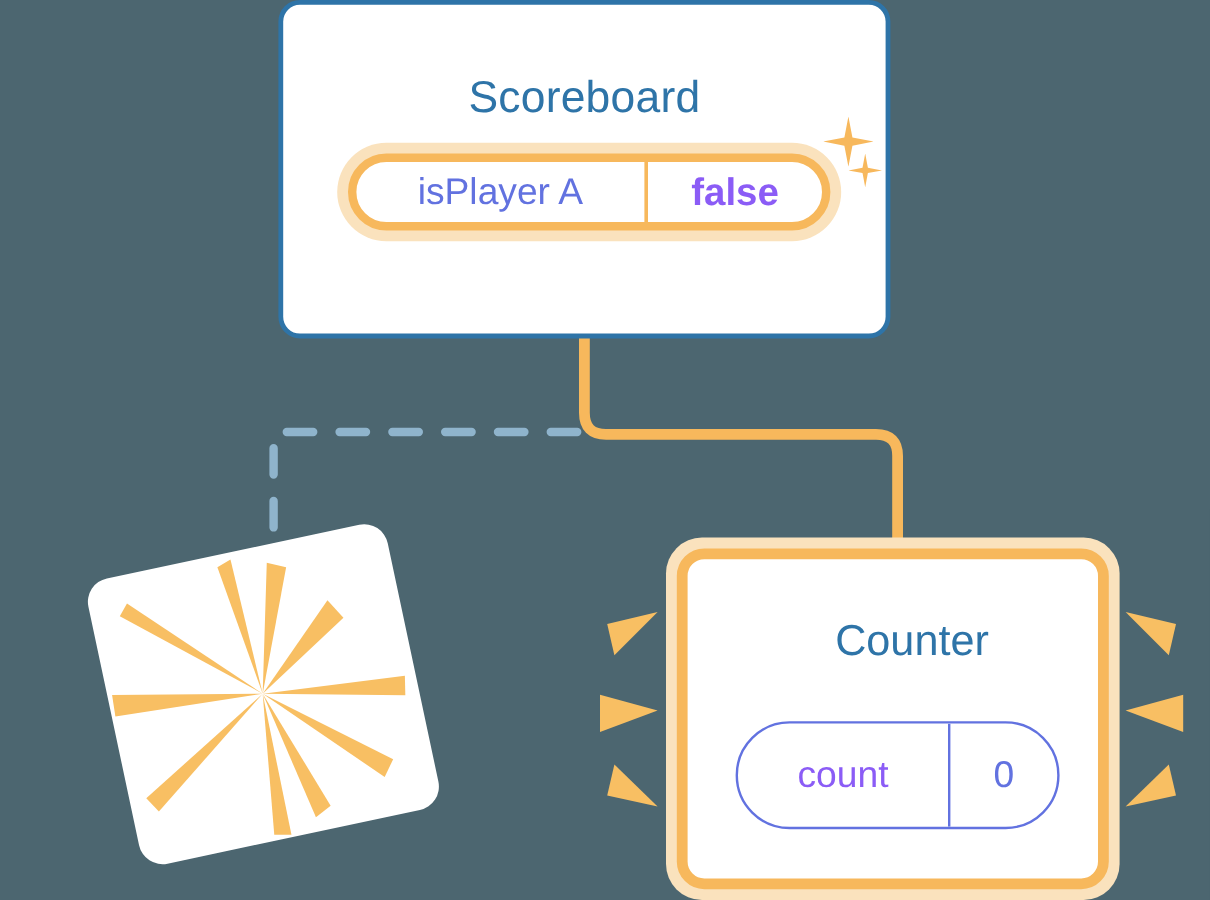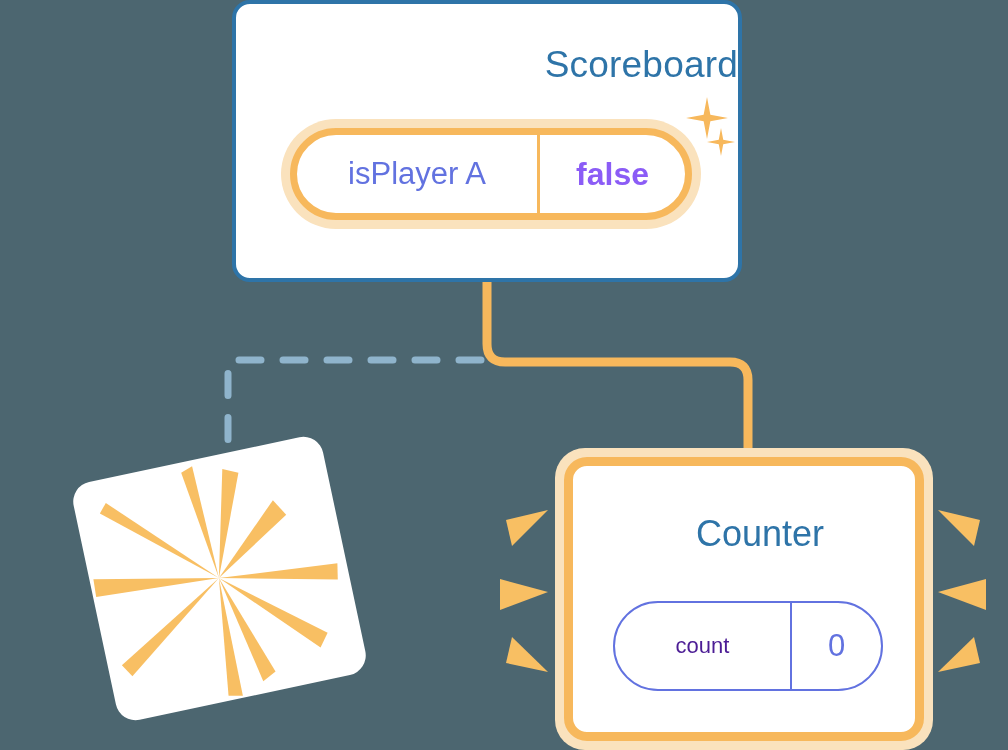--- a/index.html
+++ b/index.html
@@ -35,35 +35,35 @@
     width: 510px;
     height: 282px;
     background: #ffffff;
     border: 4px solid #2e74a8;
     border-radius: 18px;
     box-sizing: border-box;
   }
   .title-scoreboard {
     position: absolute;
     left: 0; right: 0;
-    top: 40px;
-    text-align: right;
+    top: 56px;
+    text-align: center;
     color: #2e74a8;
     font-size: 37px;
     font-weight: 400;
     letter-spacing: 0.2px;
   }
 
   
   .pill-thick {
     position: absolute;
     left: 45px;
     top: 115px;
     width: 420px;
-    height: 110px;
+    height: 82px;
     border-radius: 56px;
     background: #fae2bd;
     box-sizing: border-box;
     padding: 9px;
   }
   .pill-thick-inner {
     width: 100%;
     height: 100%;
     border-radius: 48px;
     border: 7px solid #f7b85c;
@@ -156,22 +156,22 @@
     box-sizing: border-box;
     display: flex;
     align-items: stretch;
     overflow: hidden;
   }
   .pill-thin-key {
     flex: 0 0 175px;
     display: flex;
     align-items: center;
     justify-content: center;
-    color: #4c1d95;
-    font-size: 22px;
+    color: #8b5cf6;
+    font-size: 31px;
     font-weight: 400;
   }
   .pill-thin-div {
     width: 2px;
     background: #6272e0;
     align-self: stretch;
   }
   .pill-thin-val {
     flex: 1 1 auto;
     display: flex;

